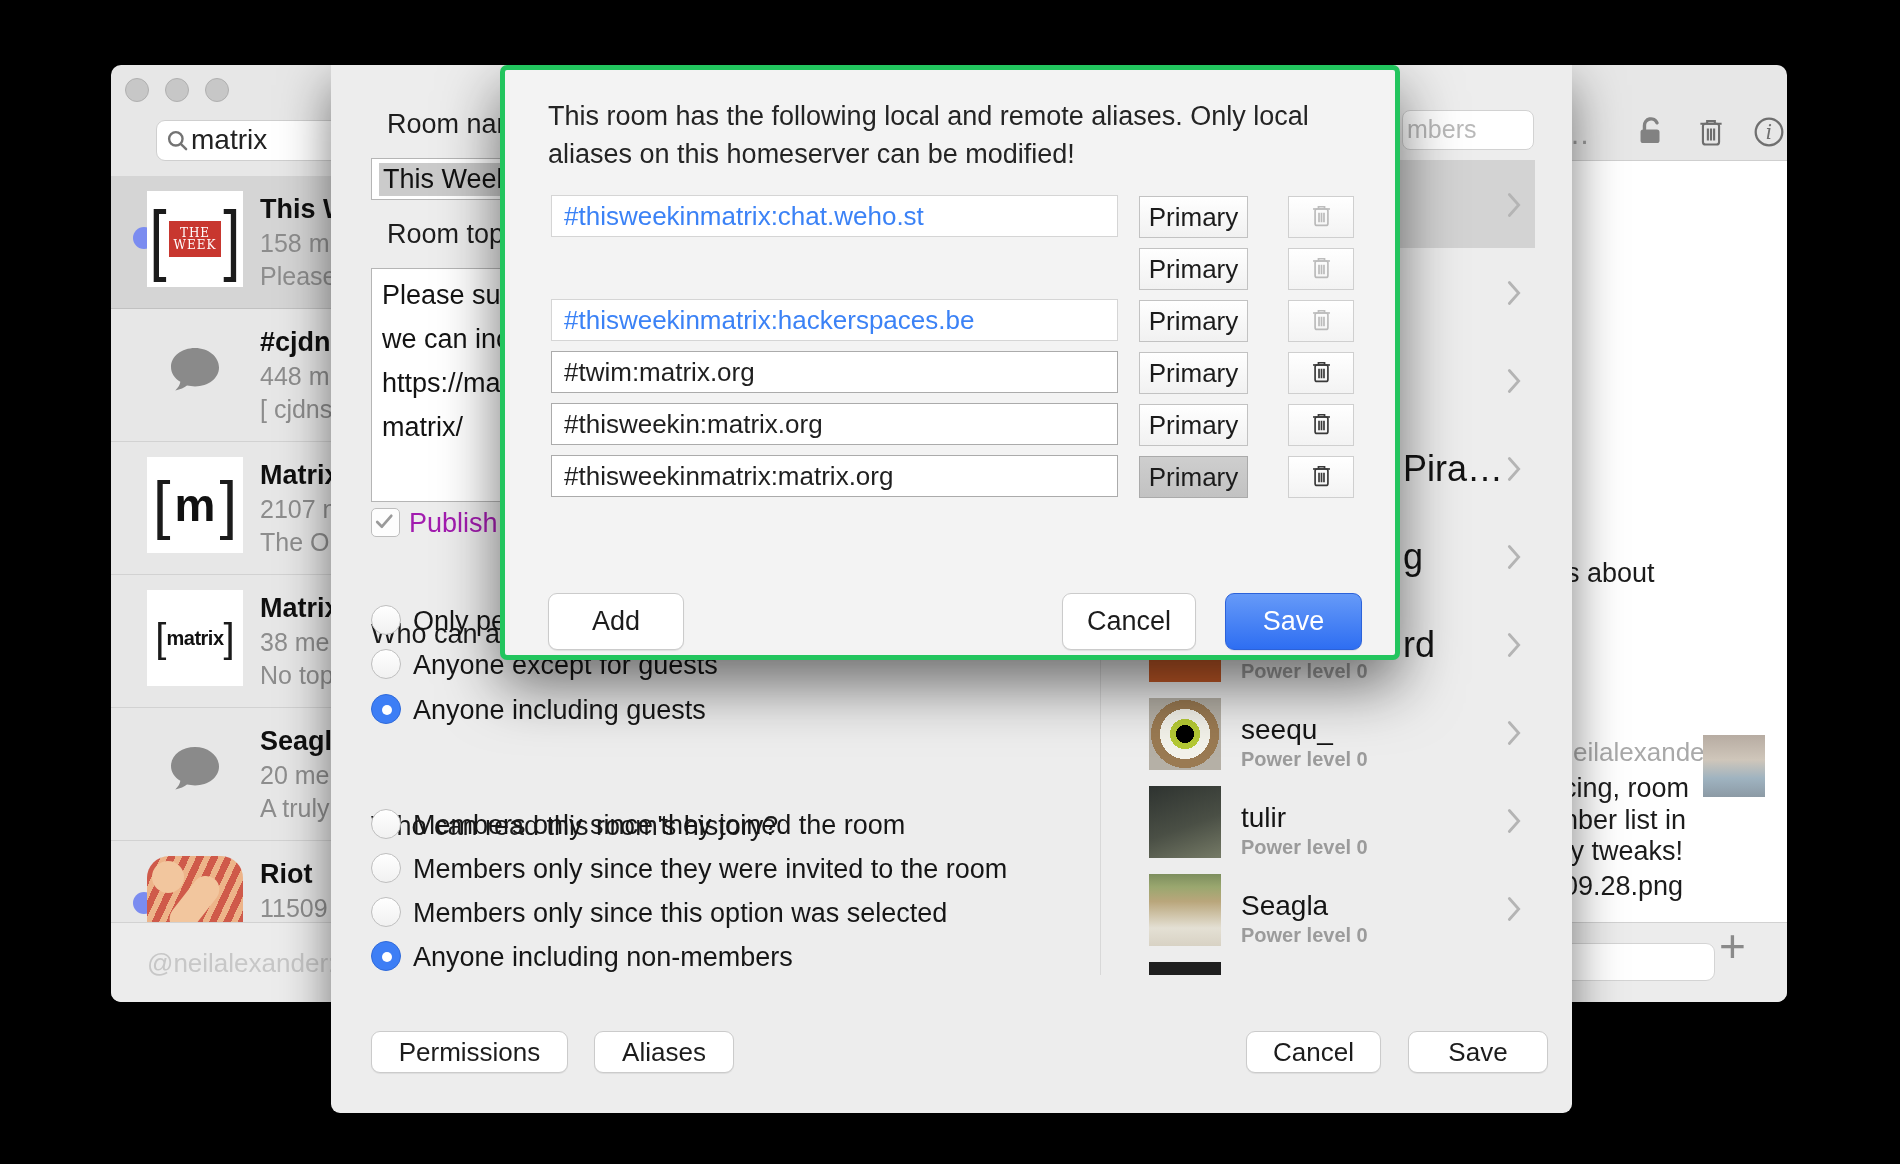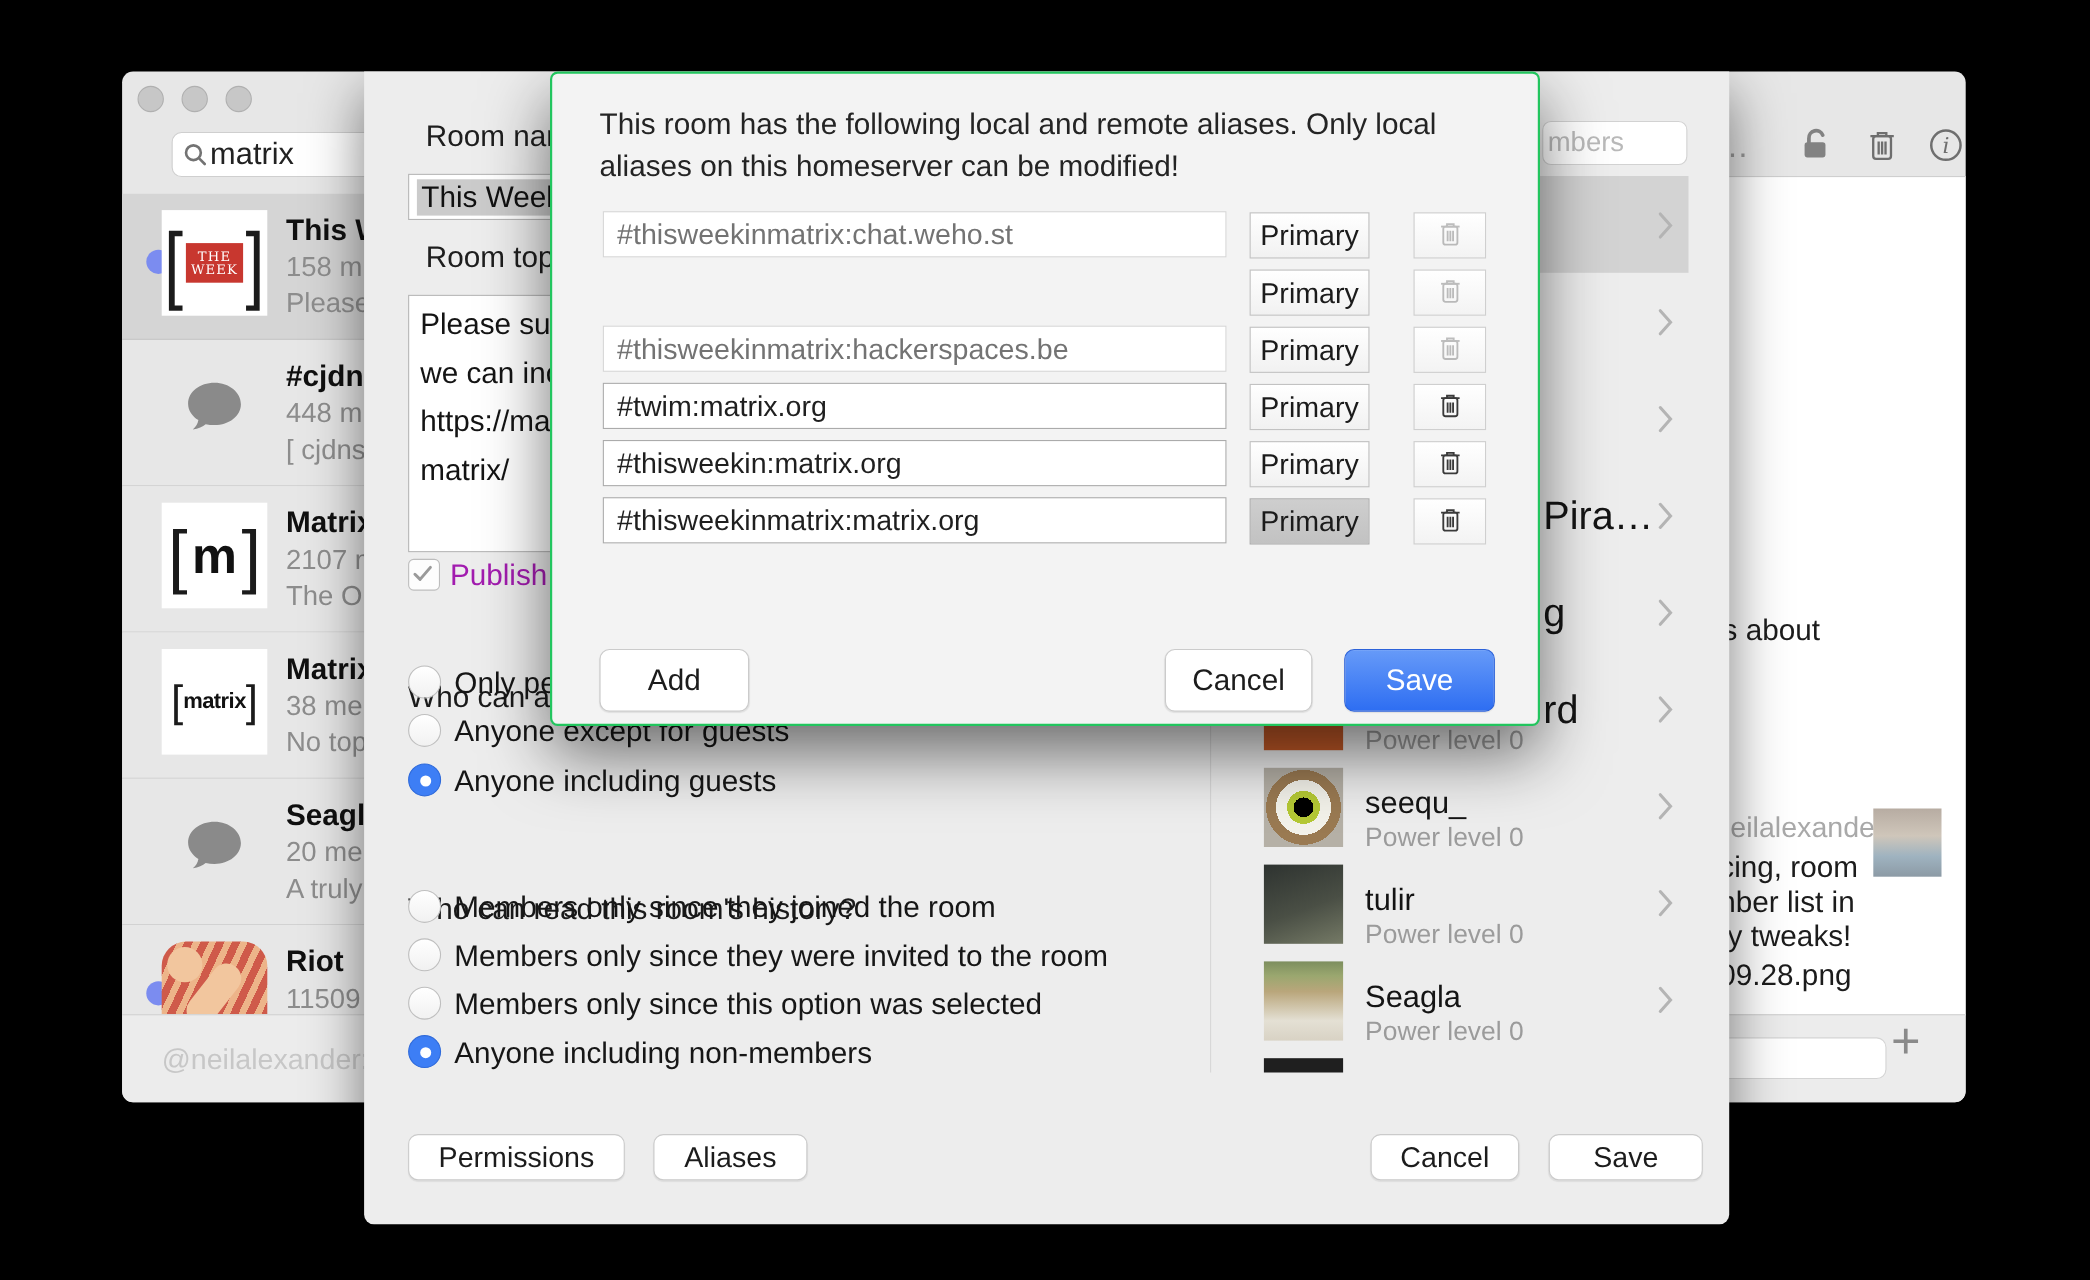--- a/index.html
+++ b/index.html
@@ -73,33 +73,33 @@
   .mem-row{position:absolute;left:0;width:434px;height:88px;}
   .mem-row.selected{background:#d3d3d3;}
   .mav{position:absolute;left:48px;top:10px;width:72px;height:72px;}
   .mav-orange{background:#c45a28;}
   .mav-seequ{background:radial-gradient(circle at 50% 50%,#000 0 9px,#b5c935 9px 15px,#f3f2ea 15px 25px,#9a7a52 25px 34px,#b5b0a6 34px);}
   .mav-tulir{background:linear-gradient(160deg,#2e3330 0%,#4a4f45 55%,#757a66 100%);}
   .mav-mathijs{background:linear-gradient(180deg,#7d8e5e 0%,#9aa76f 18%,#b9a67b 38%,#e4e0d4 75%,#d8d2c4 100%);}
   .mav-dark{background:#1f1f1f;}
   .mem-name{position:absolute;left:140px;top:26px;font-size:28px;font-weight:500;color:#141414;white-space:nowrap;}
   .mem-frag{position:absolute;left:302px;top:24px;font-size:36px;color:#141414;white-space:nowrap;}
-  .mem-power{position:absolute;left:140px;top:60px;font-size:24px;color:#9b9b9b;white-space:nowrap;}
+  .mem-power{position:absolute;left:140px;top:60px;font-size:20px;color:#9b9b9b;white-space:nowrap;font-weight:bold;}
   .chev{position:absolute;left:406px;top:32px;}
   #mem-filter{left:1071px;top:45px;width:130px;height:38px;background:#fff;border:1px solid #d2d2d2;border-radius:8px;}
   #mem-filter input{position:absolute;left:4px;top:4px;width:118px;height:28px;border:none;outline:none;background:transparent;
     font:25px "Liberation Sans",sans-serif;color:#b9b9b9;padding:0;}
   
-  #aliases-dialog{left:500px;top:65px;width:900px;height:595px;background:#f3f3f3;border:2px solid #22c55e;
+  #aliases-dialog{left:500px;top:65px;width:900px;height:595px;background:#f3f3f3;border:5px solid #22c55e;
     border-radius:7px;box-shadow:0 25px 60px rgba(0,0,0,.55);box-sizing:border-box;}
   #dlg-message{left:43px;top:27px;width:815px;font-size:27px;line-height:38px;color:#242424;}
   .alias-row{position:absolute;left:0;width:900px;height:44px;}
   .alias-field{position:absolute;left:46px;top:0;width:553px;height:40px;border:1px solid #ababab;background:#fff;
     font:26px "Liberation Sans",sans-serif;color:#1f1f1f;padding:0 0 0 12px;outline:none;}
-  .alias-row.locked .alias-field{color:#737373;border:1px solid #d5d5d5;}
+  .alias-row.locked .alias-field{color:#3b82f6;border:1px solid #d5d5d5;}
   .primary-btn{position:absolute;left:634px;top:1px;width:109px;height:42px;background:linear-gradient(#ffffff,#f1f1f1);
     border:1px solid #c2c2c2;font:26px "Liberation Sans",sans-serif;color:#1b1b1b;}
   .alias-row.pressed .primary-btn{background:linear-gradient(#cecece,#c2c2c2);border-color:#aaa;}
   .trash-btn{position:absolute;left:783px;top:1px;width:66px;height:42px;background:linear-gradient(#ffffff,#f3f3f3);
     border:1px solid #cfcfcf;display:flex;align-items:center;justify-content:center;padding:0;}
   .alias-row.locked .trash-btn svg{opacity:.32;}
   .dlg-btn{position:absolute;top:523px;height:57px;background:#fff;border:1px solid #cbcbcb;border-radius:9px;
     font:27px "Liberation Sans",sans-serif;color:#1c1c1c;box-shadow:0 1px 1px rgba(0,0,0,.08);
     display:flex;align-items:center;justify-content:center;}
   #dlg-save{background:linear-gradient(#669af8,#2e6ef2);border:1px solid #2c62d9;color:#fff;}

